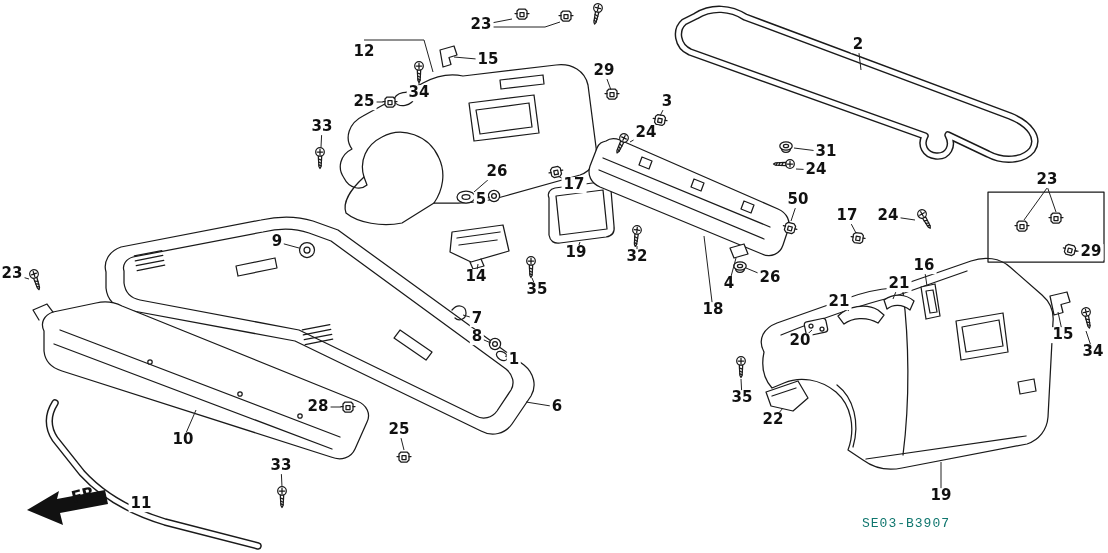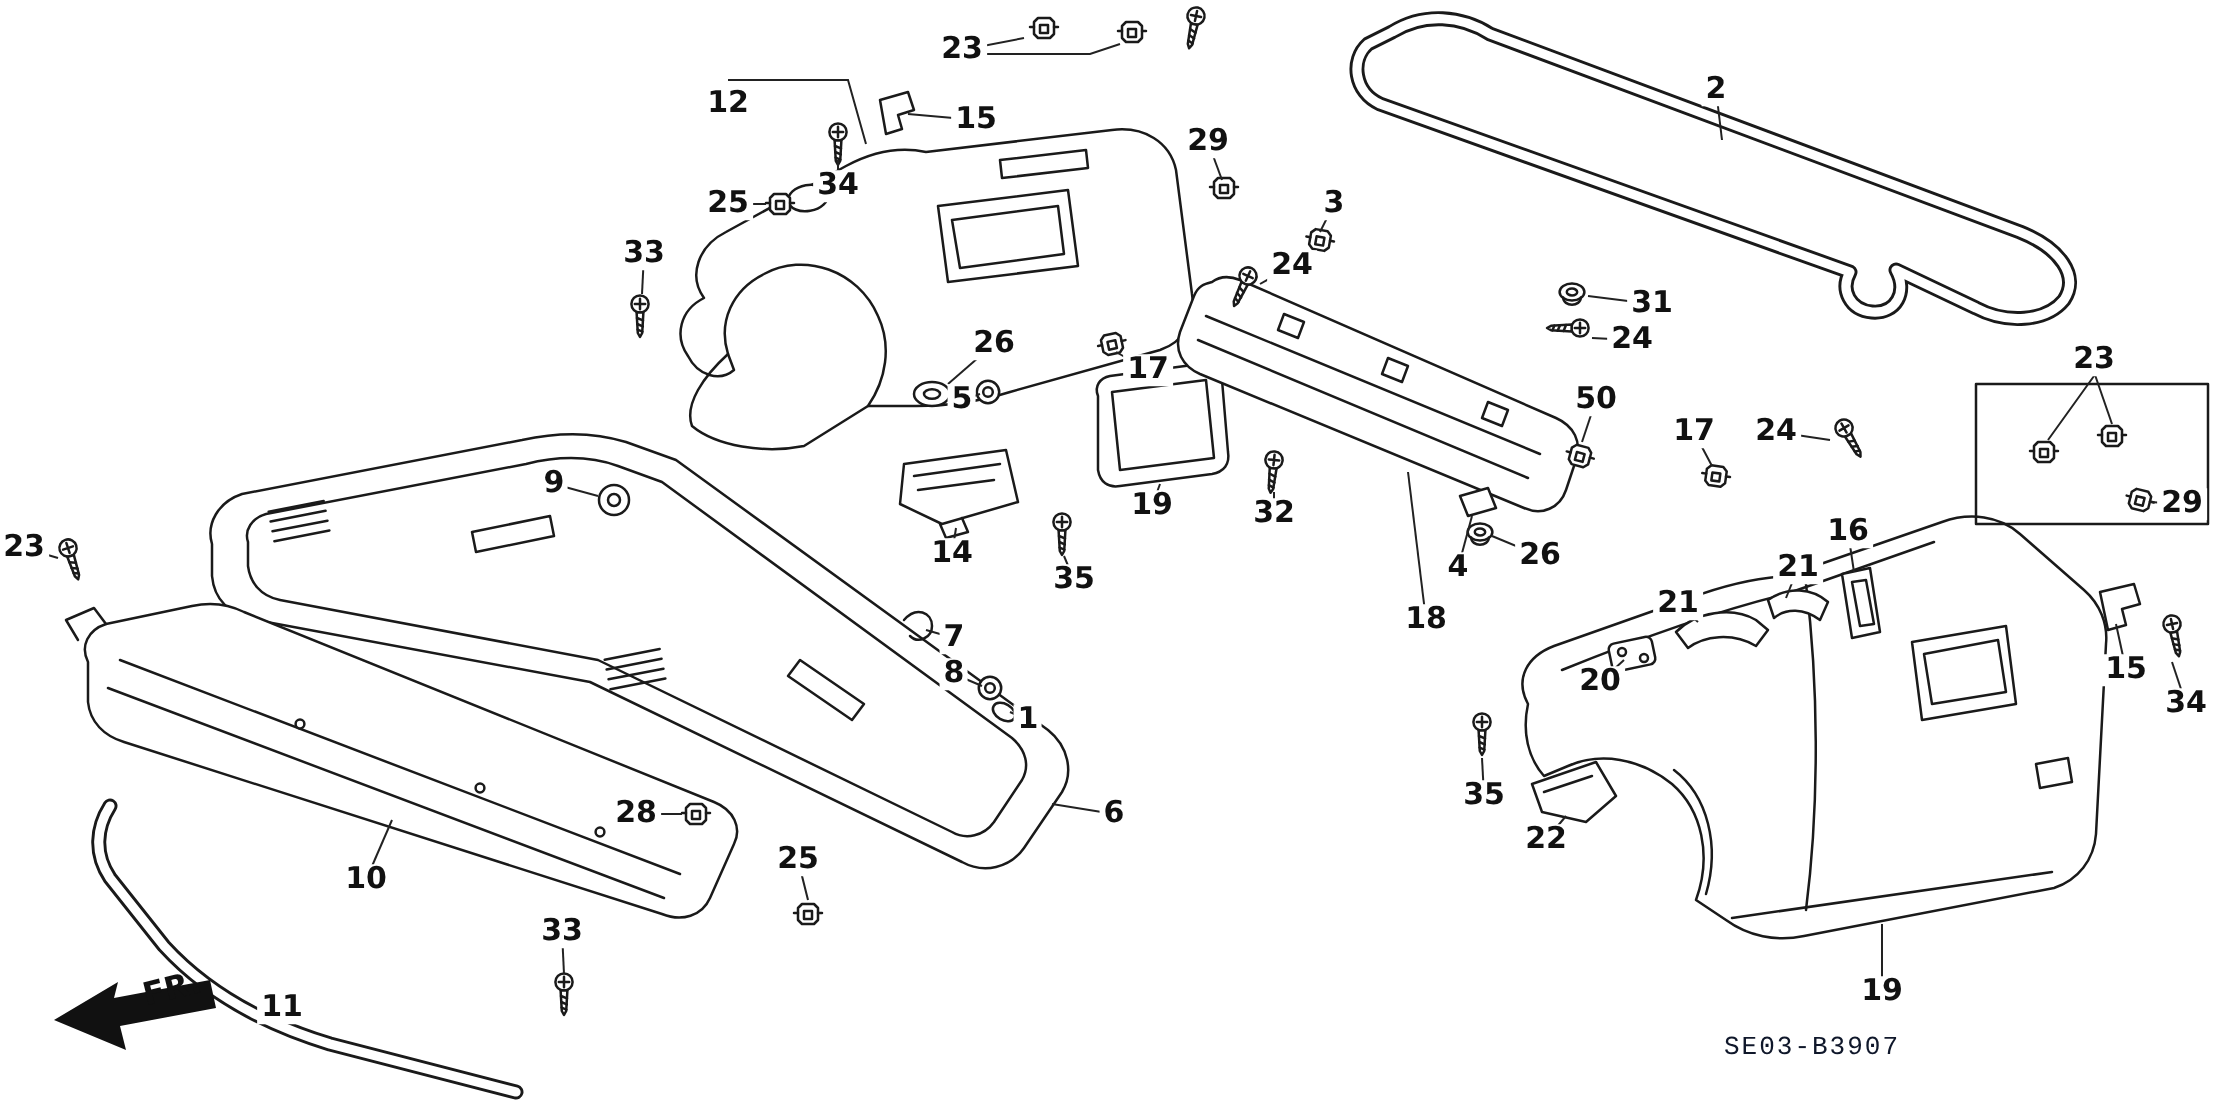--- a/index.html
+++ b/index.html
@@ -10,21 +10,21 @@
   .tube{stroke:#1a1a1a;stroke-width:7.5;fill:none;}
   .tube2{stroke:#fff;stroke-width:4.6;fill:none;}
   #leader-lines polyline{fill:none;stroke:#222;stroke-width:1;}
   #callout-layer{position:absolute;left:0;top:0;width:100%;height:100%;}
   .callout{position:absolute;transform:translate(-50%,-50%);
            font:bold 15px "DejaVu Sans",sans-serif;color:#111;background:#fff;
            padding:0 2px;line-height:1.05;white-space:nowrap;}
   .fr-label{position:absolute;left:86px;top:494px;transform:translate(-50%,-50%) rotate(-14deg);
             font:bold 16px "DejaVu Sans",sans-serif;color:#111;}
   .diagram-code{position:absolute;left:862px;top:516px;
-                font:13px "Liberation Mono",monospace;letter-spacing:1px;color:#0f172a;}
+                font:13px "Liberation Mono",monospace;letter-spacing:1px;color:#0f766e;}
 </style>
 </head>
 <body>
 
 <div class="stage">
 
   <svg viewBox="0 0 1108 553" width="1108" height="553">
     <defs>
       <g id="icon-screw">
         <circle cx="0" cy="0" r="4.3" fill="#fff"></circle>

